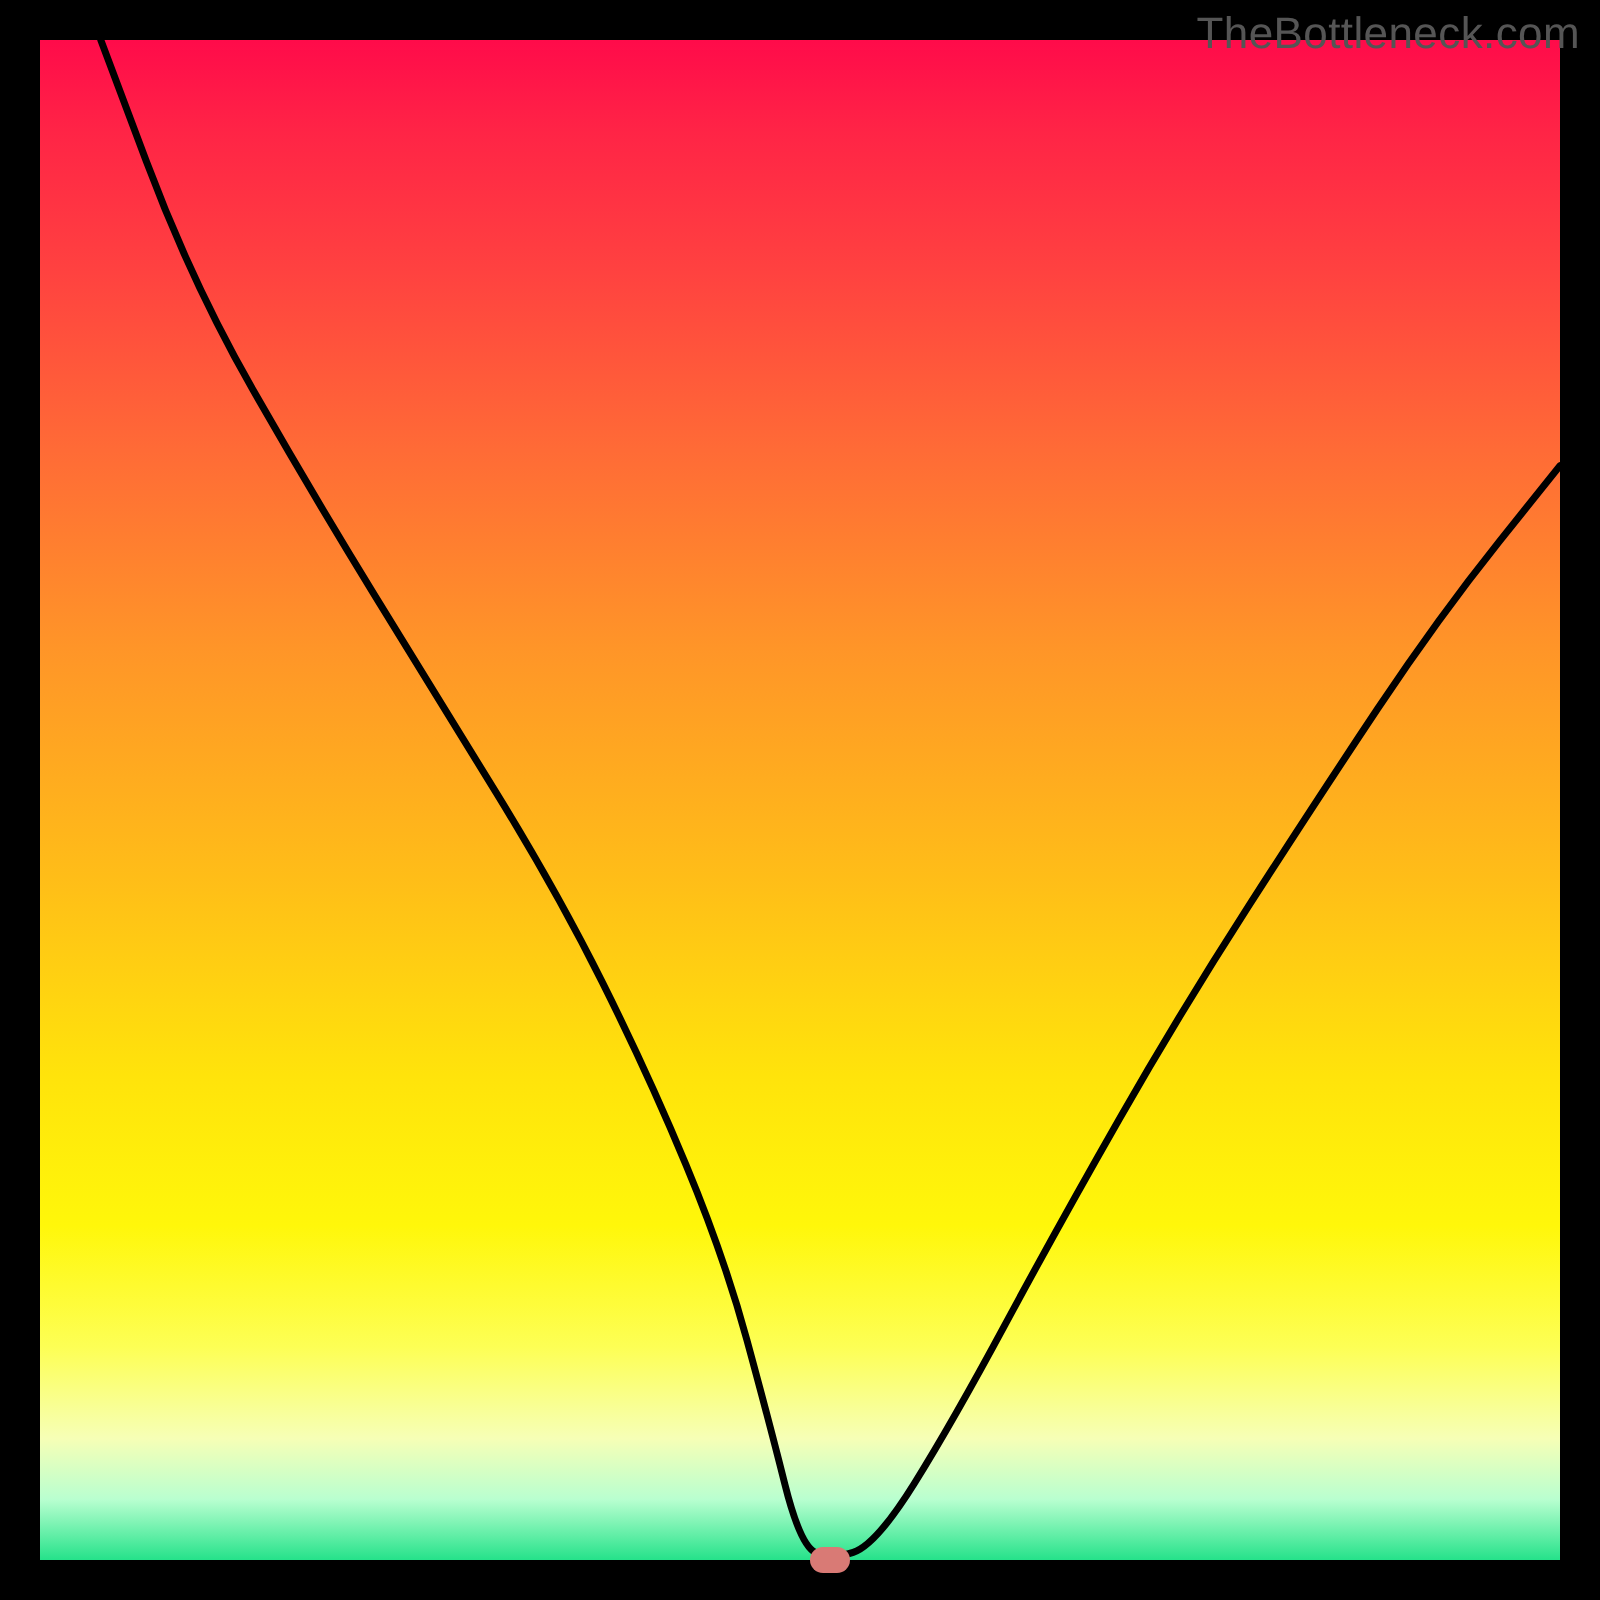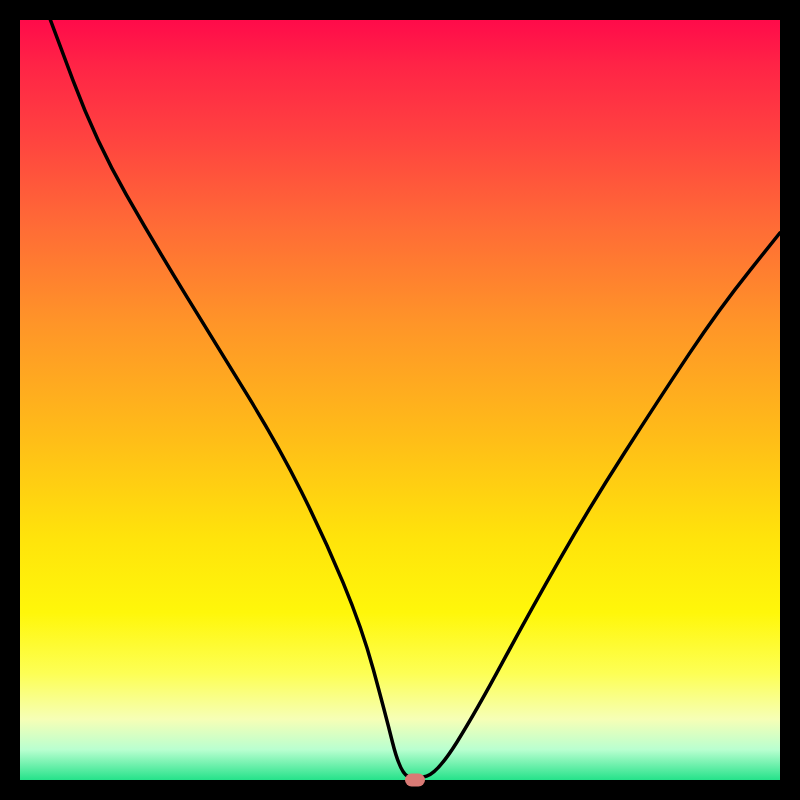--- a/index.html
+++ b/index.html
@@ -65,20 +65,21 @@
     background: #d97a75;
     transform: translate(-50%, -50%);
     z-index: 3;
   }
 </style>
 </head>
 <body>
 
 <div class="frame">
 
+  <div class="watermark">TheBottleneck.com</div>
 
   <div class="plot-area">
 
     <svg class="curve" viewBox="0 0 760 760" preserveAspectRatio="none">
       <path fill="none" stroke="#000" stroke-width="3.5" stroke-linecap="round" stroke-linejoin="round" d="M 30.4 0.0 Q 30.4 0.0 53.2 60.8 Q 76.0 121.6 106.4 174.8 Q 136.8 228.0 167.2 277.4 Q 197.6 326.8 228.0 376.2 Q 258.4 425.6 281.2 471.2 Q 304.0 516.8 323.0 562.4 Q 342.0 608.0 353.4 649.8 Q 364.8 691.6 372.4 722.0 Q 380.0 752.4 387.6 756.2 Q 395.2 760.0 406.6 756.2 Q 418.0 752.4 437.0 722.0 Q 456.0 691.6 482.6 642.2 Q 509.2 592.8 539.6 539.6 Q 570.0 486.4 604.2 433.2 Q 638.4 380.0 668.8 334.4 Q 699.2 288.8 729.6 250.8 T 760.0 212.8"></path>
     </svg>
 
     <div class="minimum-marker" style="left:395.2px; top:760.0px;"></div>
 
   </div>

